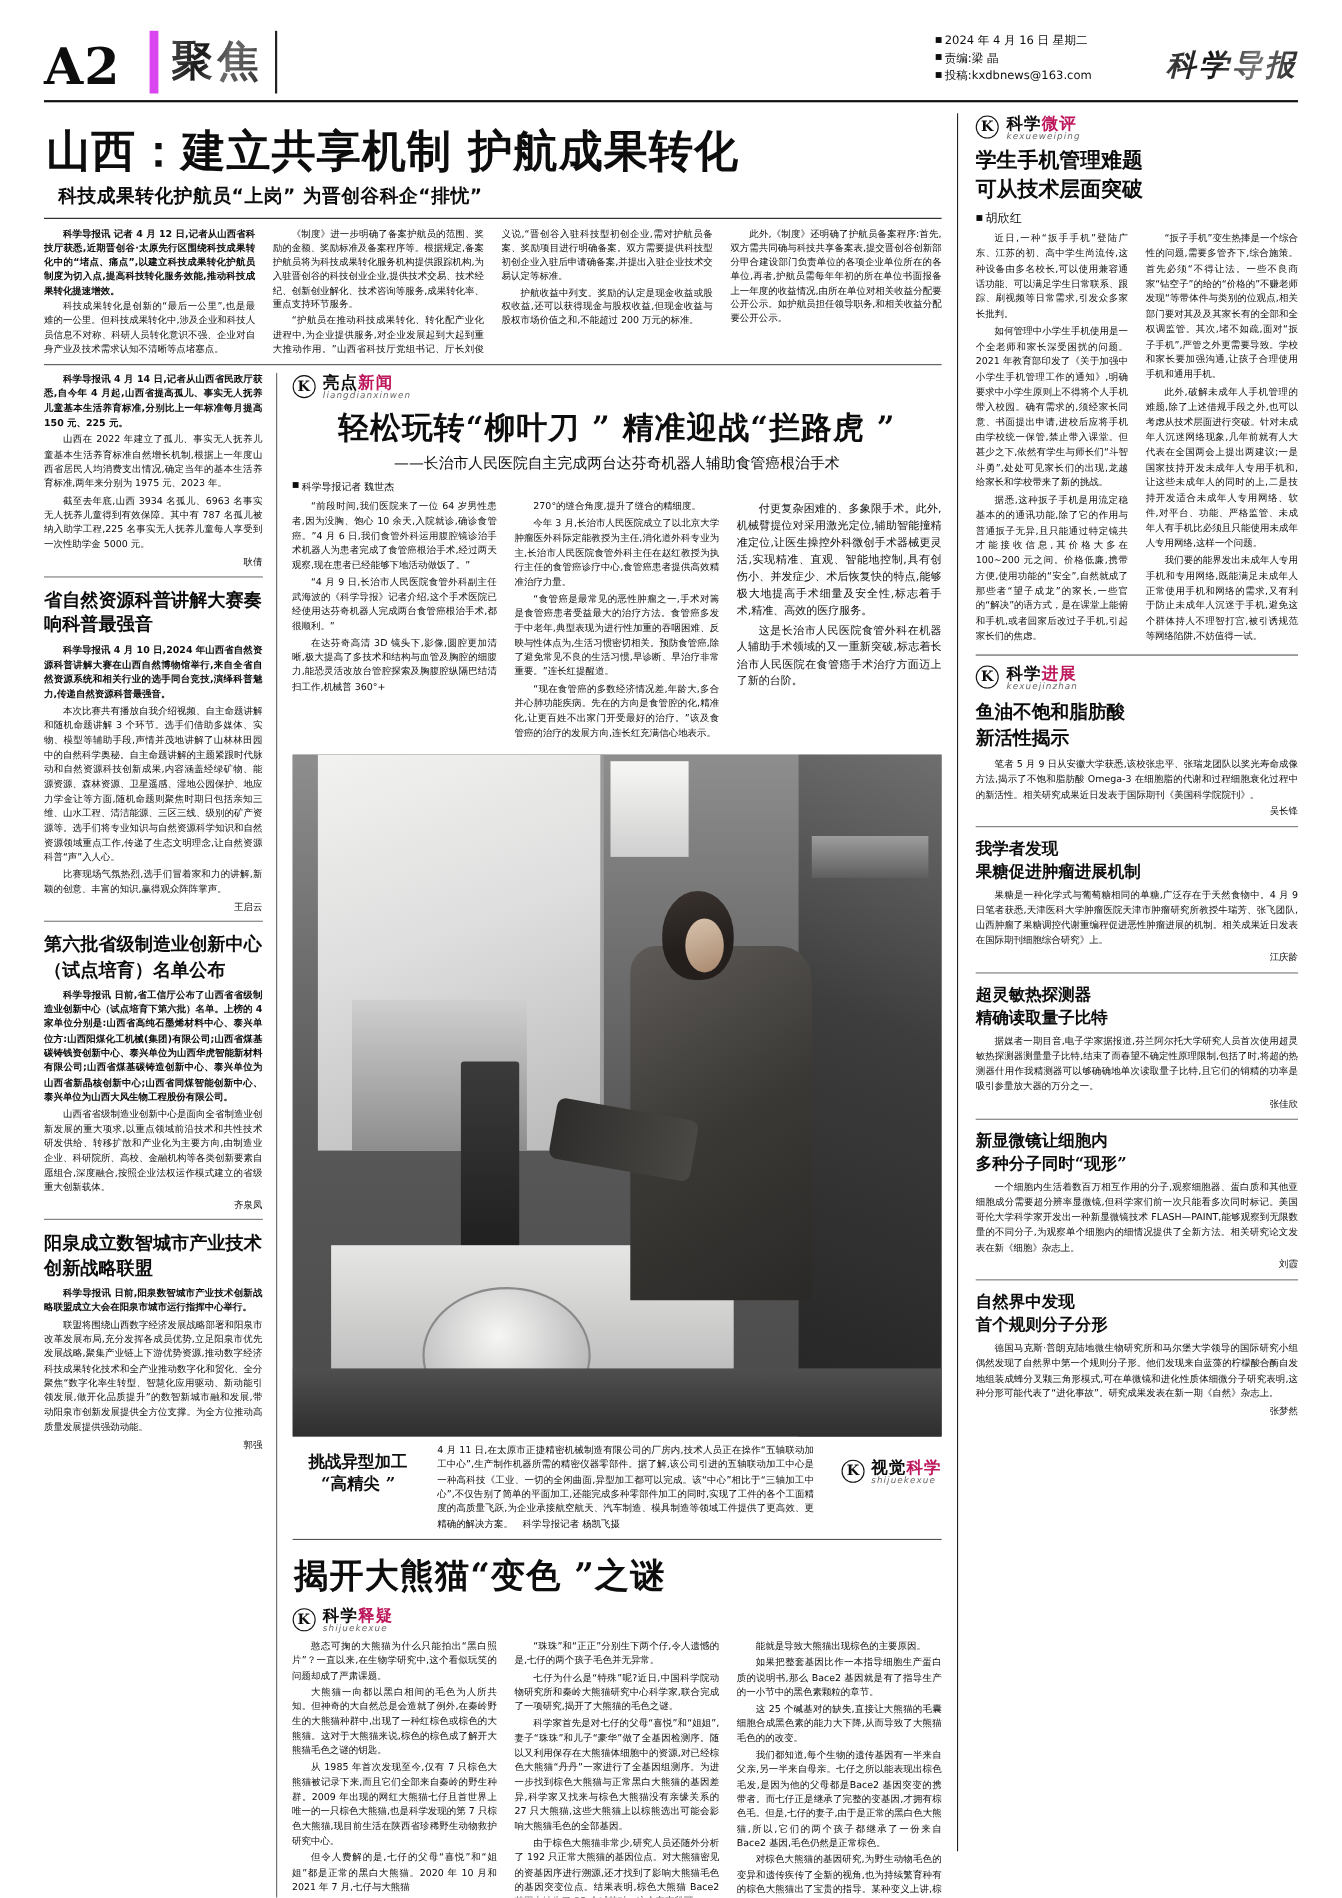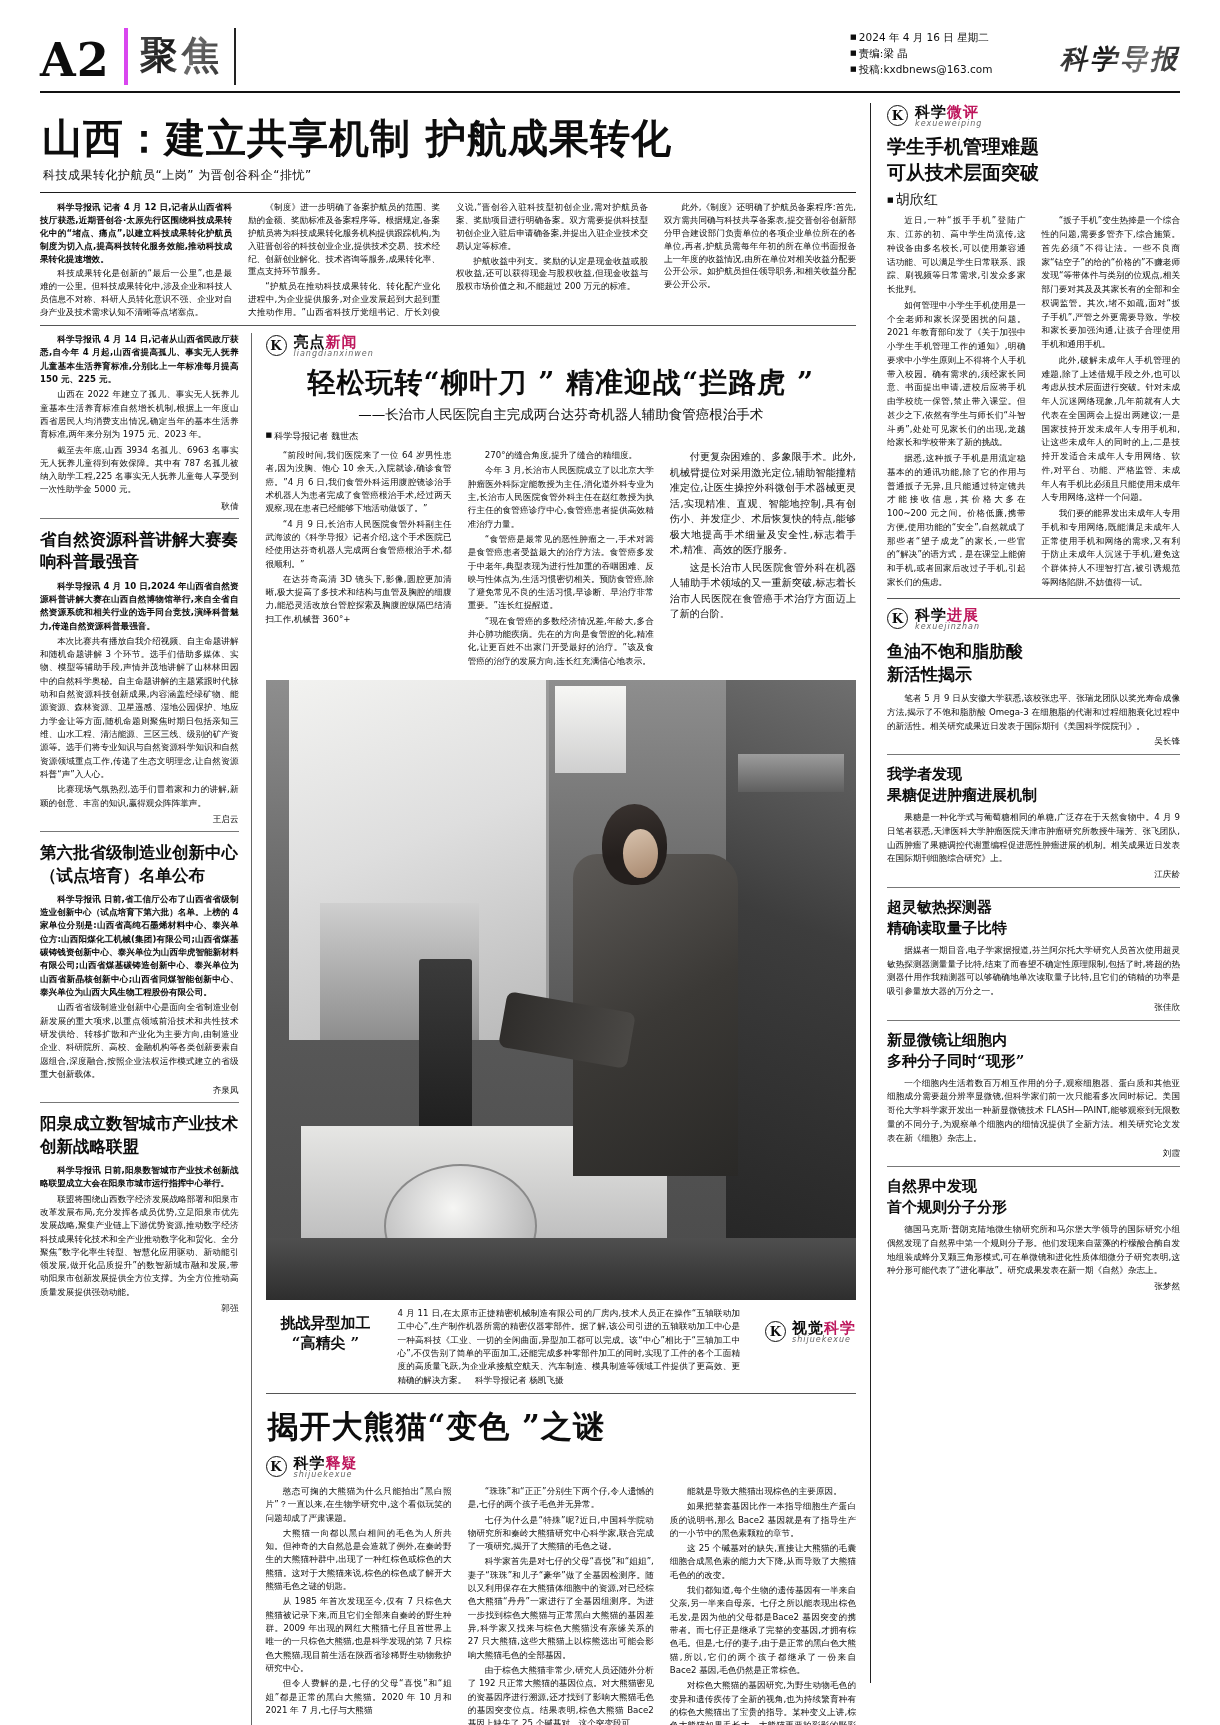--- a/index.html
+++ b/index.html
@@ -22,22 +22,23 @@
     border-bottom:2.5px solid #111; padding-bottom:6px;
   }
   .mast-left { display:flex; align-items:center; gap:14px; }
   .page-no {
     font-family:"DejaVu Serif", serif;
     font-size:46px; font-weight:bold; letter-spacing:1px;
     line-height:1; padding-top:6px;
   }
   .juj {
     position:relative;
-    border-left:4px solid #d946ef; border-right:2px solid #222;
+    border-left:8px solid #d946ef; border-right:2px solid #222;
     padding:2px 10px 4px 12px;
+    margin-left:12px;
   }
   .juj-text {
     font-family:"DejaVu Serif", serif;
     font-size:38px; font-weight:bold; letter-spacing:4px;
     background:linear-gradient(110deg,#4a4a4a 0%, #1a1a1a 35%, #6b6b6b 60%, #2b2b2b 100%);
     -webkit-background-clip:text; background-clip:text; color:transparent;
     text-shadow:none;
   }
   .mast-right { text-align:right; padding-top:2px; min-width:330px;}
   .mr-rows { display:flex; justify-content:space-between; align-items:flex-end;}
@@ -59,22 +60,22 @@
   .col-main { width:830px; padding-right:14px; }
   .col-side { width:310px; border-left:1.5px solid #222; padding-left:16px; }
 
   
   .headline {
     font-family:"DejaVu Serif", serif;
     font-size:40px; font-weight:bold; letter-spacing:1px;
     line-height:1.15; margin:12px 0 6px 2px;
   }
   .subhead {
-    font-size:12px; font-weight:normal; letter-spacing:0.5px;
-    margin:0 0 8px 3px;
+    font-size:17px; font-weight:bold; letter-spacing:0.5px;
+    margin:0 0 8px 13px;
   }
   .rule-thick { border-top:1.6px solid #1b1b1b; margin:6px 0 8px 0;}
   .rule-thin { border-top:1px solid #555; margin:6px 0 7px 0;}
   .rule-hair { border-top:0.8px solid #777; margin:5px 0;}
 
   
   .cols4 { column-count:4; column-gap:16px; font-size:8.6px; line-height:1.5; text-align:justify; }
   .cols2 { column-count:2; column-gap:16px; font-size:8.6px; line-height:1.5; text-align:justify;}
   .p { margin:0 0 2px 0; text-indent:2em; }
   .lead { font-weight:bold; }
@@ -135,21 +136,21 @@
   
   .side-head {
     font-family:"DejaVu Serif", serif;
     font-size:19px; font-weight:bold; line-height:1.35; margin:6px 0 6px 0;
   }
   .side-body { font-size:8.6px; line-height:1.6; text-align:justify;}
   .side-sub {
     font-family:"DejaVu Serif", serif; font-size:15px; font-weight:bold;
     line-height:1.4; margin:9px 0 5px 0;
   }
-  .side-author { font-size:14px; margin:4px 0 5px 0;}
+  .side-author { font-size:11px; margin:4px 0 5px 0;}
   .side-author::before { content:"■ "; font-size:7px; vertical-align:2px;}
   .side-sign { text-align:right; font-size:8.6px; margin-top:2px;}
 
   
   .ph-bg {
     position:absolute; inset:0;
     background:
       linear-gradient(180deg,#8e8e8e 0%, #707070 28%, #585858 55%, #4a4a4a 100%);
   }
   .ph-machine {

